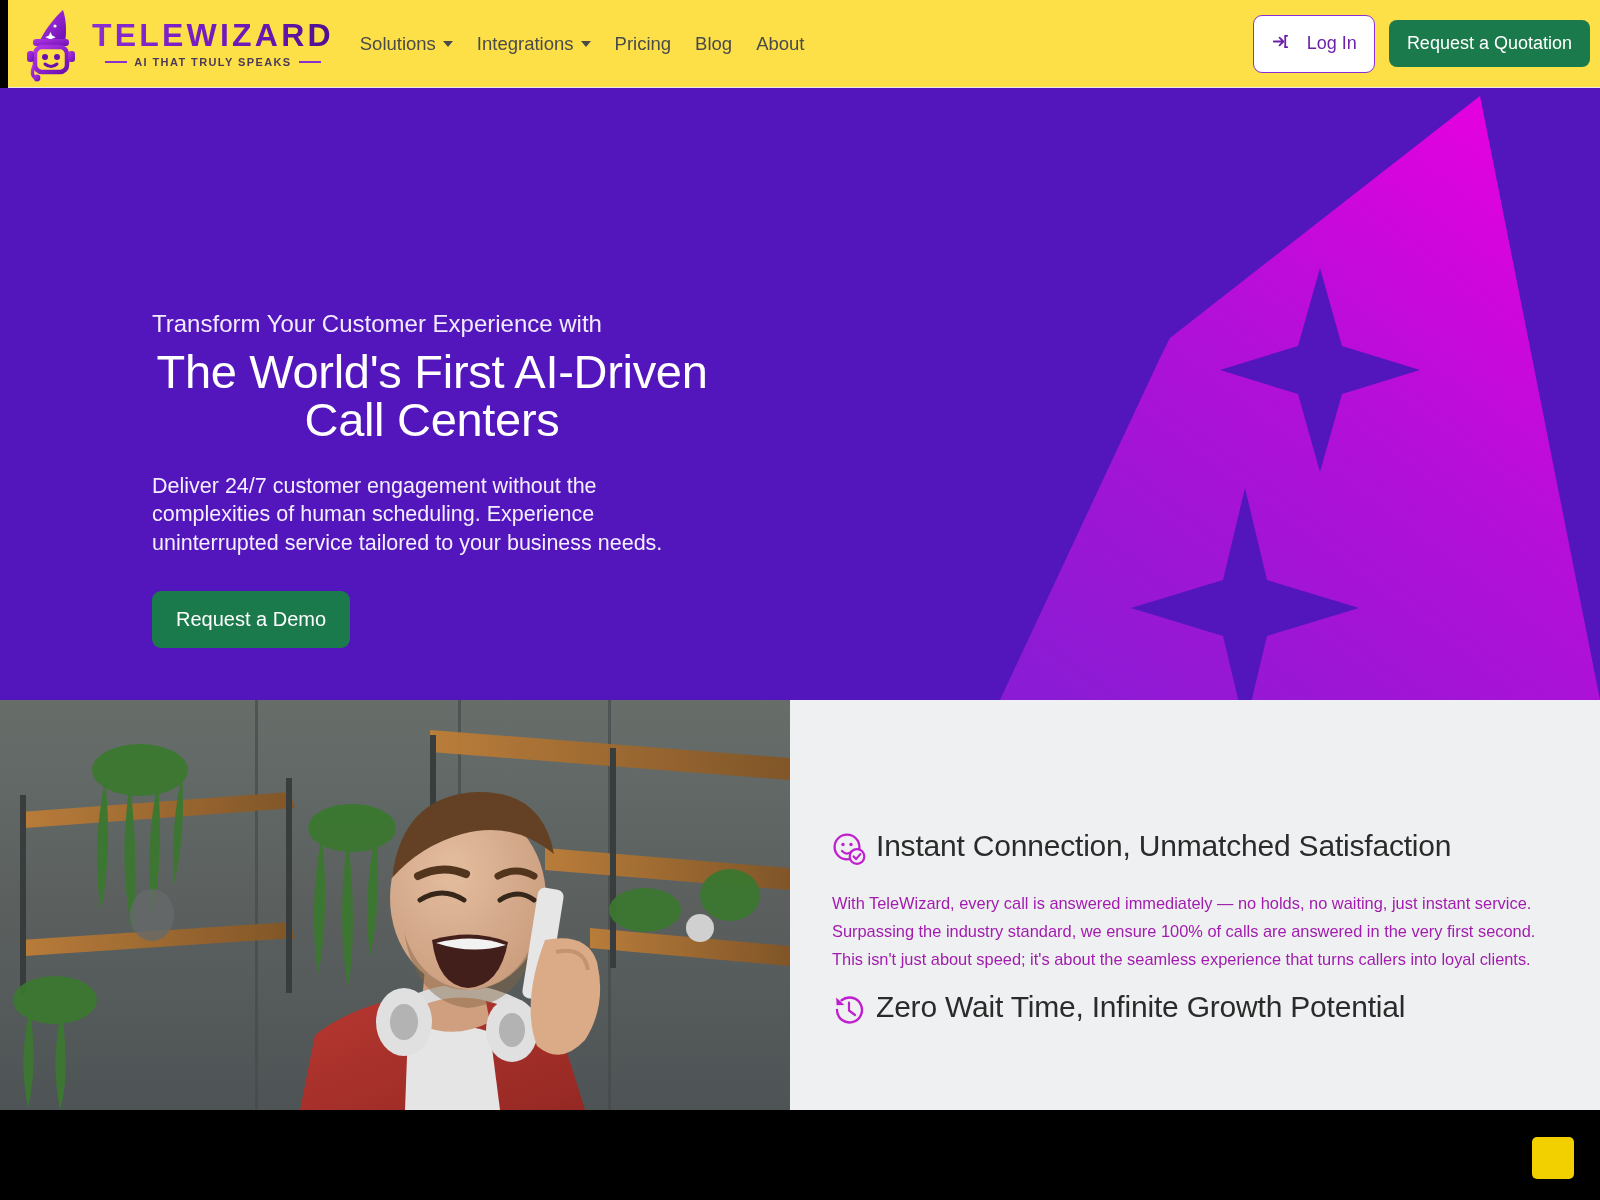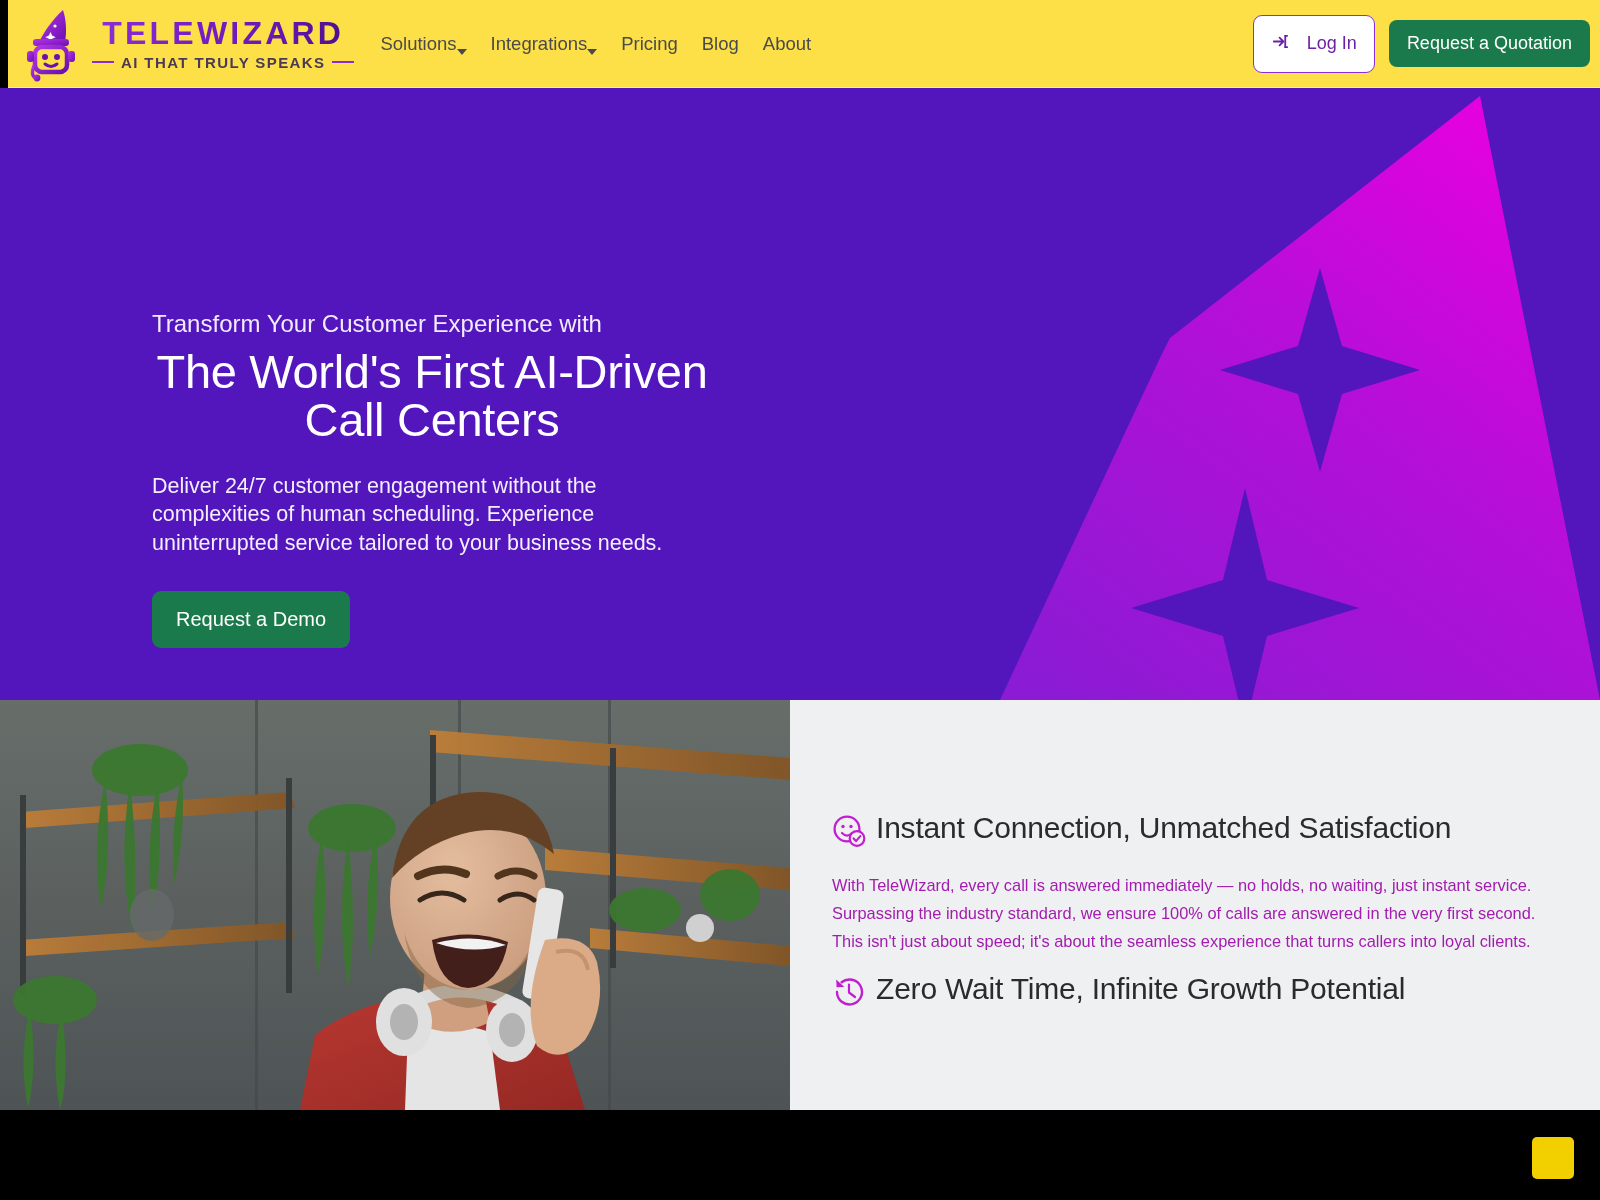--- a/index.html
+++ b/index.html
@@ -23,25 +23,25 @@
   .logo-mark { width:62px; height:76px; flex:0 0 62px; }
   .logo-text { margin-left:8px; display:flex; flex-direction:column; align-items:center; }
   .logo-word {
     font-size:32px; letter-spacing:3.2px; font-weight:700;
     background:linear-gradient(90deg,#8b2fd4 0%,#7a1fc6 35%,#6a17b4 70%,#4d0f8f 100%);
     -webkit-background-clip:text; background-clip:text; color:transparent;
     line-height:1;
   }
   .logo-tag-row { display:flex; align-items:center; gap:7px; margin-top:5px; }
   .logo-dash { width:22px; height:2px; background:#8b2fd4; }
-  .logo-tag { font-size:15px; letter-spacing:1.4px; color:#4a3a58; font-weight:600; }
+  .logo-tag { font-size:11px; letter-spacing:1.4px; color:#4a3a58; font-weight:600; }
 
   .nav { display:flex; align-items:center; gap:24px; margin-left:26px; }
   .nav-item {
-    font-size:18.5px; color:#4a4a4a; display:flex; align-items:flex-end; 
+    font-size:18.5px; color:#4a4a4a; display:flex; align-items:center; gap:7px;
     cursor:pointer; white-space:nowrap;
   }
   .caret {
     width:0;height:0;border-left:5px solid transparent;border-right:5px solid transparent;
     border-top:6px solid #4a4a4a; display:inline-block;
   }
 
   .header-actions { margin-left:auto; margin-right:18px; display:flex; align-items:center; gap:14px; }
   .btn-login {
     display:flex; align-items:center; gap:17px;
@@ -68,21 +68,21 @@
   }
   .hero-sub { color:#f4eeff; font-size:21.5px; line-height:1.32; margin-bottom:34px; }
   .btn-demo {
     display:inline-block; background:#1b7a4b; color:#fff; border:none;
     border-radius:9px; padding:17px 24px; font-size:20px; cursor:pointer;
   }
 
   
   .lower { position:absolute; top:700px; left:0; width:1600px; height:410px; background:#eff0f1; }
   .photo { position:absolute; left:0; top:0; width:790px; height:410px; overflow:hidden; background:#5c6460; }
-  .features { position:absolute; left:790px; top:0; width:810px; height:410px; padding:110px 60px 0 42px; overflow:hidden; }
+  .features { position:absolute; left:790px; top:18px; width:810px; height:410px; padding:110px 60px 0 42px; overflow:hidden; }
   .feat-head {
     display:flex; align-items:flex-start; gap:10px;
     font-size:30px; color:#2b2b2b; line-height:1.22; font-weight:400; letter-spacing:-0.2px;
   }
   .feat-icon { flex:0 0 auto; margin-top:4px; }
   .feat-body { font-size:16.4px; line-height:1.72; color:#a21caf; margin-top:14px; margin-bottom:16px; }
 
   
   .bottombar { position:absolute; left:0; top:1110px; width:1600px; height:90px; background:#000; }
   .yellow-chip {

